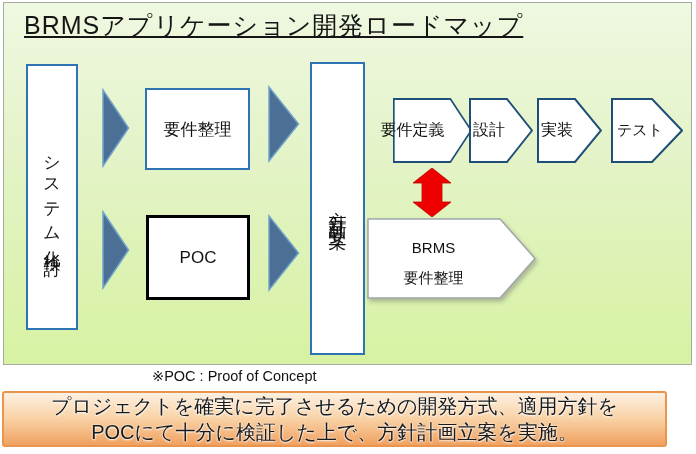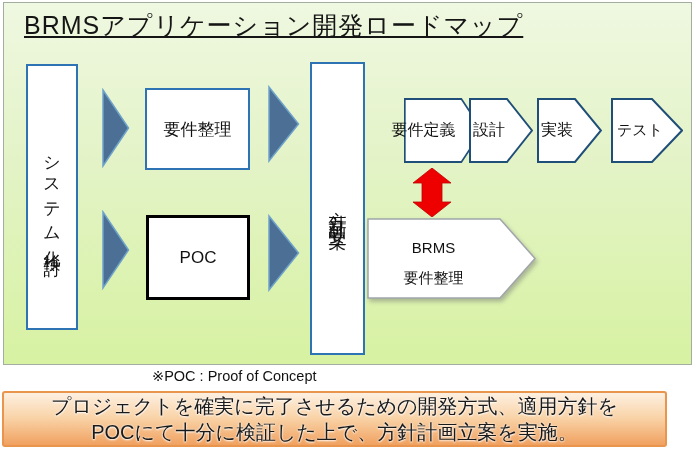--- a/index.html
+++ b/index.html
@@ -44,21 +44,21 @@
   .tri-2 { left:102px; top:210px; width:28px; height:80px; }
   .tri-3 { left:268px; top:85px;  width:32px; height:78px; }
   .tri-4 { left:268px; top:214px; width:32px; height:78px; }
   .chev { position:absolute; top:98px; height:65px; }
   .chev svg { display:block; width:100%; height:100%; }
   .chev .lbl {
     position:absolute; left:0; top:0; bottom:0;
     display:flex; align-items:center; justify-content:center;
     font-size:16px; color:#111; white-space:nowrap;
   }
-  .chev-1 { left:388px; width:95px;padding-left:16px; } .chev-1 .lbl { width:71px; }
+  .chev-1 { left:377px; width:95px;padding-left:16px; } .chev-1 .lbl { width:71px; }
   .chev-2 { left:469px; width:64px; } .chev-2 .lbl { width:40px; }
   .chev-3 { left:537px; width:65px; } .chev-3 .lbl { width:40px; }
   .chev-4 { left:611px; width:72px; } .chev-4 .lbl { width:58px; font-size:15px; }
   .red-arrow { position:absolute; left:413px; top:168px; width:38px; height:49px; }
   .red-arrow svg { display:block; width:100%; height:100%; }
   .pentagon { position:absolute; left:367px; top:218px; width:170px; height:81px;
     filter:drop-shadow(2px 3px 2px rgba(110,110,110,0.45)); }
   .pentagon svg { display:block; width:100%; height:100%; }
   .pentagon .plbl {
     position:absolute; left:0; top:10px; bottom:0; width:133px;

